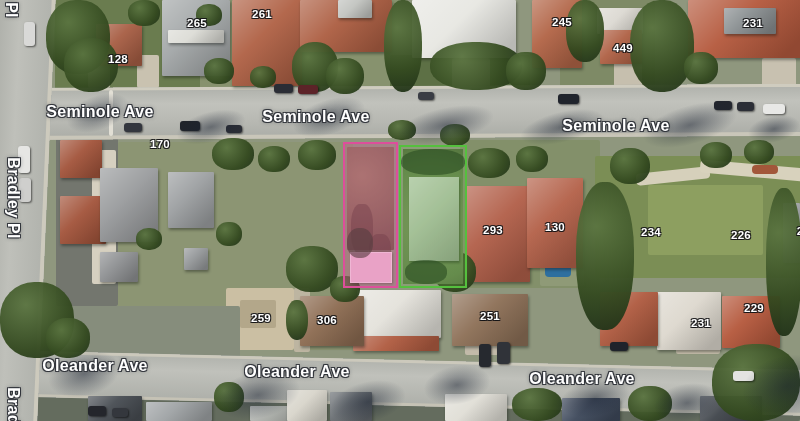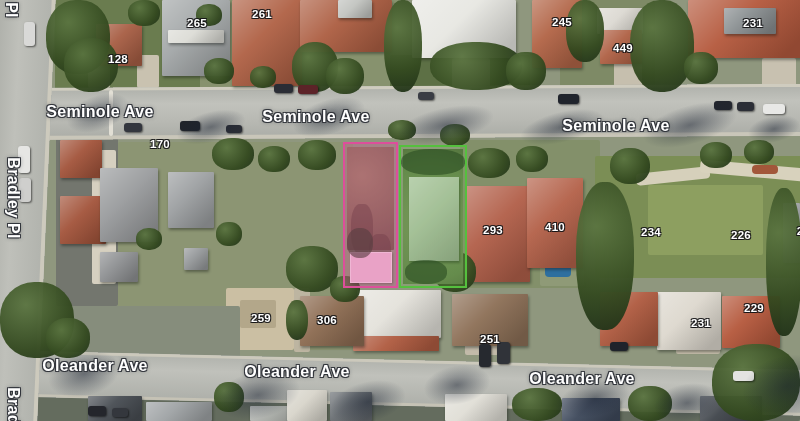--- a/index.html
+++ b/index.html
@@ -226,23 +226,23 @@
       <div class="street-label" style="left: 11px; top: 10px; transform: translate(-50%, -50%) rotate(90deg);">Pl</div>
       <div class="street-label" style="left: 13px; top: 406px; transform: translate(-50%, -50%) rotate(90deg);">Brad</div>
       <div class="house-number" style="left: 197px; top: 23px; transform: translate(-50%, -50%);">265</div>
       <div class="house-number" style="left: 262px; top: 14px; transform: translate(-50%, -50%);">261</div>
       <div class="house-number" style="left: 118px; top: 59px; transform: translate(-50%, -50%);">128</div>
       <div class="house-number" style="left: 562px; top: 22px; transform: translate(-50%, -50%);">245</div>
       <div class="house-number" style="left: 623px; top: 48px; transform: translate(-50%, -50%);">449</div>
       <div class="house-number" style="left: 753px; top: 23px; transform: translate(-50%, -50%);">231</div>
       <div class="house-number" style="left: 160px; top: 144px; transform: translate(-50%, -50%);">170</div>
       <div class="house-number" style="left: 493px; top: 230px; transform: translate(-50%, -50%);">293</div>
-      <div class="house-number" style="left: 555px; top: 227px; transform: translate(-50%, -50%);">410</div>
+      <div class="house-number" style="left: 555px; top: 227px; transform: translate(-50%, -50%);">130</div>
       <div class="house-number" style="left: 651px; top: 232px; transform: translate(-50%, -50%);">234</div>
       <div class="house-number" style="left: 741px; top: 235px; transform: translate(-50%, -50%);">226</div>
       <div class="house-number" style="left: 261px; top: 318px; transform: translate(-50%, -50%);">259</div>
       <div class="house-number" style="left: 327px; top: 320px; transform: translate(-50%, -50%);">306</div>
-      <div class="house-number" style="left: 490px; top: 339px; transform: translate(-50%, -50%);">251</div>
+      <div class="house-number" style="left: 490px; top: 316px; transform: translate(-50%, -50%);">251</div>
       <div class="house-number" style="left: 701px; top: 323px; transform: translate(-50%, -50%);">231</div>
       <div class="house-number" style="left: 754px; top: 308px; transform: translate(-50%, -50%);">229</div>
       <div class="house-number" style="left: 800px; top: 231px; transform: translate(-50%, -50%);">2</div>
     </div>
 </div>
 
 </body></html>

